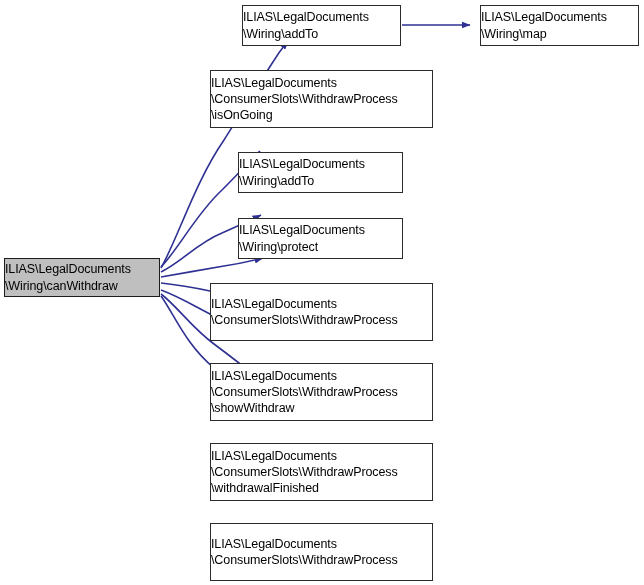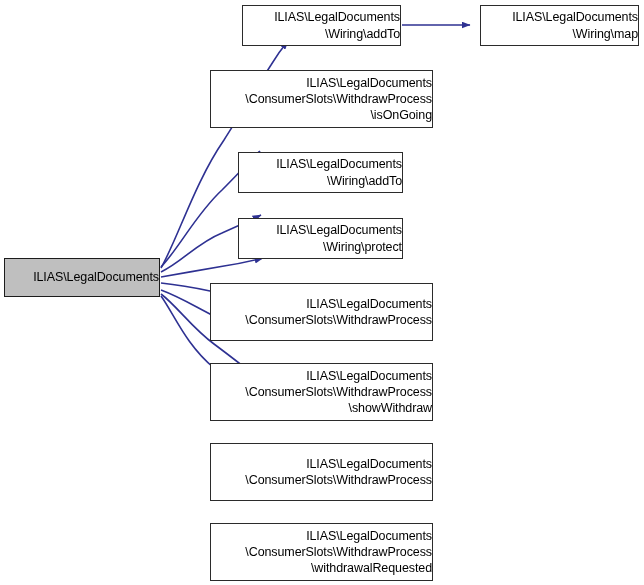--- a/index.html
+++ b/index.html
@@ -27,21 +27,21 @@
     position: absolute;
     box-sizing: border-box;
     border: 1px solid #2b2b2b;
     background: #ffffff;
     color: #000000;
     font-size: 12.5px;
     line-height: 16.2px;
     text-align: center;
     display: flex;
     flex-direction: column;
-    align-items: flex-end;
+    align-items: flex-start;
     justify-content: center;
     white-space: pre;
     letter-spacing: -0.1px;
   }
   .node.root {
     background: #bfbfbf;
     border: 1px solid #1c1c1c;
   }
   .node .line {
     display: block;
@@ -63,24 +63,24 @@
         <path d="M 161,272 C 182,262 197,243 222,233 C 236,227 249,221 261,215" fill="none" stroke="#2e3192" stroke-width="1.6" marker-end="url(#arrowhead)"></path>
         <path d="M 161,277 C 184,273 200,270 224,266 C 237,264 251,261 263,258" fill="none" stroke="#2e3192" stroke-width="1.6" marker-end="url(#arrowhead)"></path>
         <path d="M 161,283 C 180,285 196,288 210,291 C 224,294 238,297 249,299" fill="none" stroke="#2e3192" stroke-width="1.6" marker-end="url(#arrowhead)"></path>
         <path d="M 161,290 C 180,297 196,307 214,316 C 228,323 240,331 251,338" fill="none" stroke="#2e3192" stroke-width="1.6" marker-end="url(#arrowhead)"></path>
         <path d="M 161,294 C 177,306 192,328 214,344 C 226,353 238,362 249,371" fill="none" stroke="#2e3192" stroke-width="1.6" marker-end="url(#arrowhead)"></path>
         <path d="M 161,296 C 174,314 186,345 214,368 C 227,380 240,392 252,403" fill="none" stroke="#2e3192" stroke-width="1.6" marker-end="url(#arrowhead)"></path>
         <path d="M 402,25 L 470,25" fill="none" stroke="#2e3192" stroke-width="1.6" marker-end="url(#arrowhead)"></path>
       </g>
   </svg>
   <div id="nodes">
-      <div class="node root" style="left: 4px; top: 258px; width: 156px; height: 39px;"><span class="line">ILIAS\LegalDocuments</span></div>
+      <div class="node root" style="left: 4px; top: 258px; width: 156px; height: 39px;"><span class="line">ILIAS\LegalDocuments</span><span class="line">\Wiring\canWithdraw</span></div>
       <div class="node" style="left: 242px; top: 5px; width: 159px; height: 41px;"><span class="line">ILIAS\LegalDocuments</span><span class="line">\Wiring\addTo</span></div>
       <div class="node" style="left: 480px; top: 5px; width: 159px; height: 41px;"><span class="line">ILIAS\LegalDocuments</span><span class="line">\Wiring\map</span></div>
       <div class="node" style="left: 210px; top: 70px; width: 223px; height: 58px;"><span class="line">ILIAS\LegalDocuments</span><span class="line">\ConsumerSlots\WithdrawProcess</span><span class="line">\isOnGoing</span></div>
       <div class="node" style="left: 238px; top: 152px; width: 165px; height: 41px;"><span class="line">ILIAS\LegalDocuments</span><span class="line">\Wiring\addTo</span></div>
       <div class="node" style="left: 238px; top: 218px; width: 165px; height: 41px;"><span class="line">ILIAS\LegalDocuments</span><span class="line">\Wiring\protect</span></div>
       <div class="node" style="left: 210px; top: 283px; width: 223px; height: 58px;"><span class="line">ILIAS\LegalDocuments</span><span class="line">\ConsumerSlots\WithdrawProcess</span></div>
       <div class="node" style="left: 210px; top: 363px; width: 223px; height: 58px;"><span class="line">ILIAS\LegalDocuments</span><span class="line">\ConsumerSlots\WithdrawProcess</span><span class="line">\showWithdraw</span></div>
-      <div class="node" style="left: 210px; top: 443px; width: 223px; height: 58px;"><span class="line">ILIAS\LegalDocuments</span><span class="line">\ConsumerSlots\WithdrawProcess</span></div>
-      <div class="node" style="left: 210px; top: 523px; width: 223px; height: 58px;"><span class="line">ILIAS\LegalDocuments</span><span class="line">\ConsumerSlots\WithdrawProcess</span><span class="line">\withdrawalRequested</span></div>
+      <div class="node" style="left: 210px; top: 443px; width: 223px; height: 58px;"><span class="line">ILIAS\LegalDocuments</span><span class="line">\ConsumerSlots\WithdrawProcess</span><span class="line">\withdrawalFinished</span></div>
+      <div class="node" style="left: 210px; top: 523px; width: 223px; height: 58px;"><span class="line">ILIAS\LegalDocuments</span><span class="line">\ConsumerSlots\WithdrawProcess</span></div>
     </div>
 </div>
 
 </body></html>

